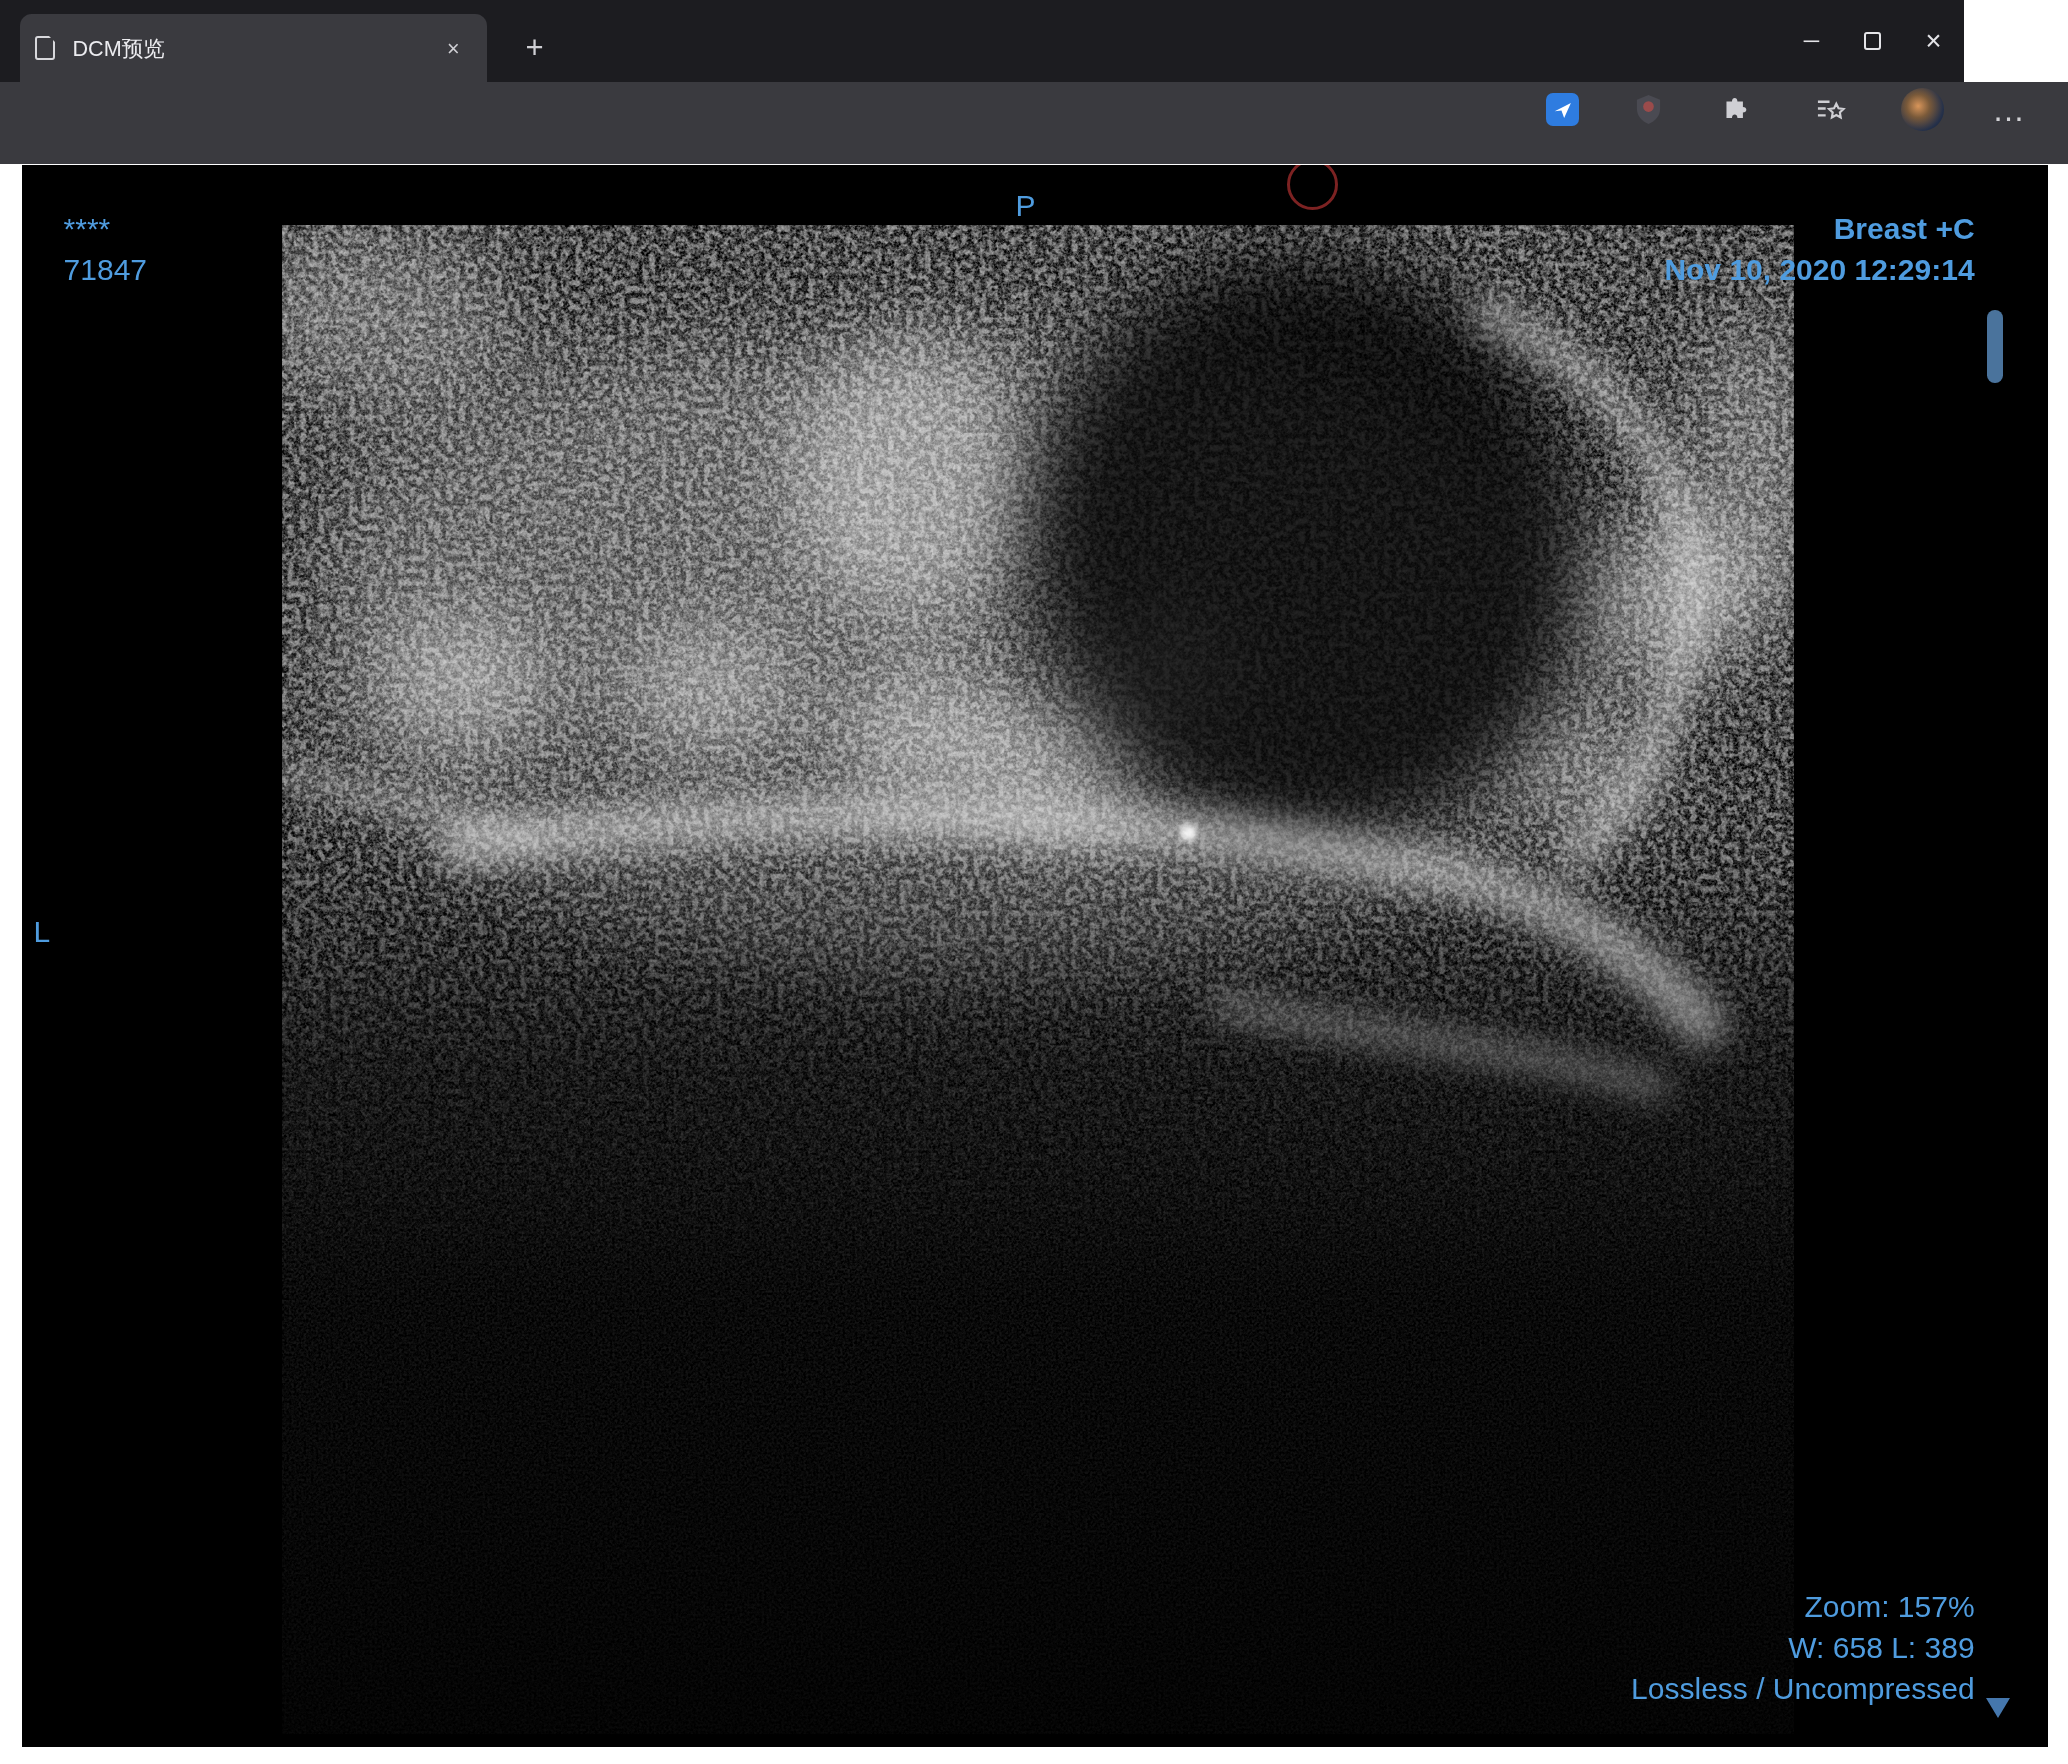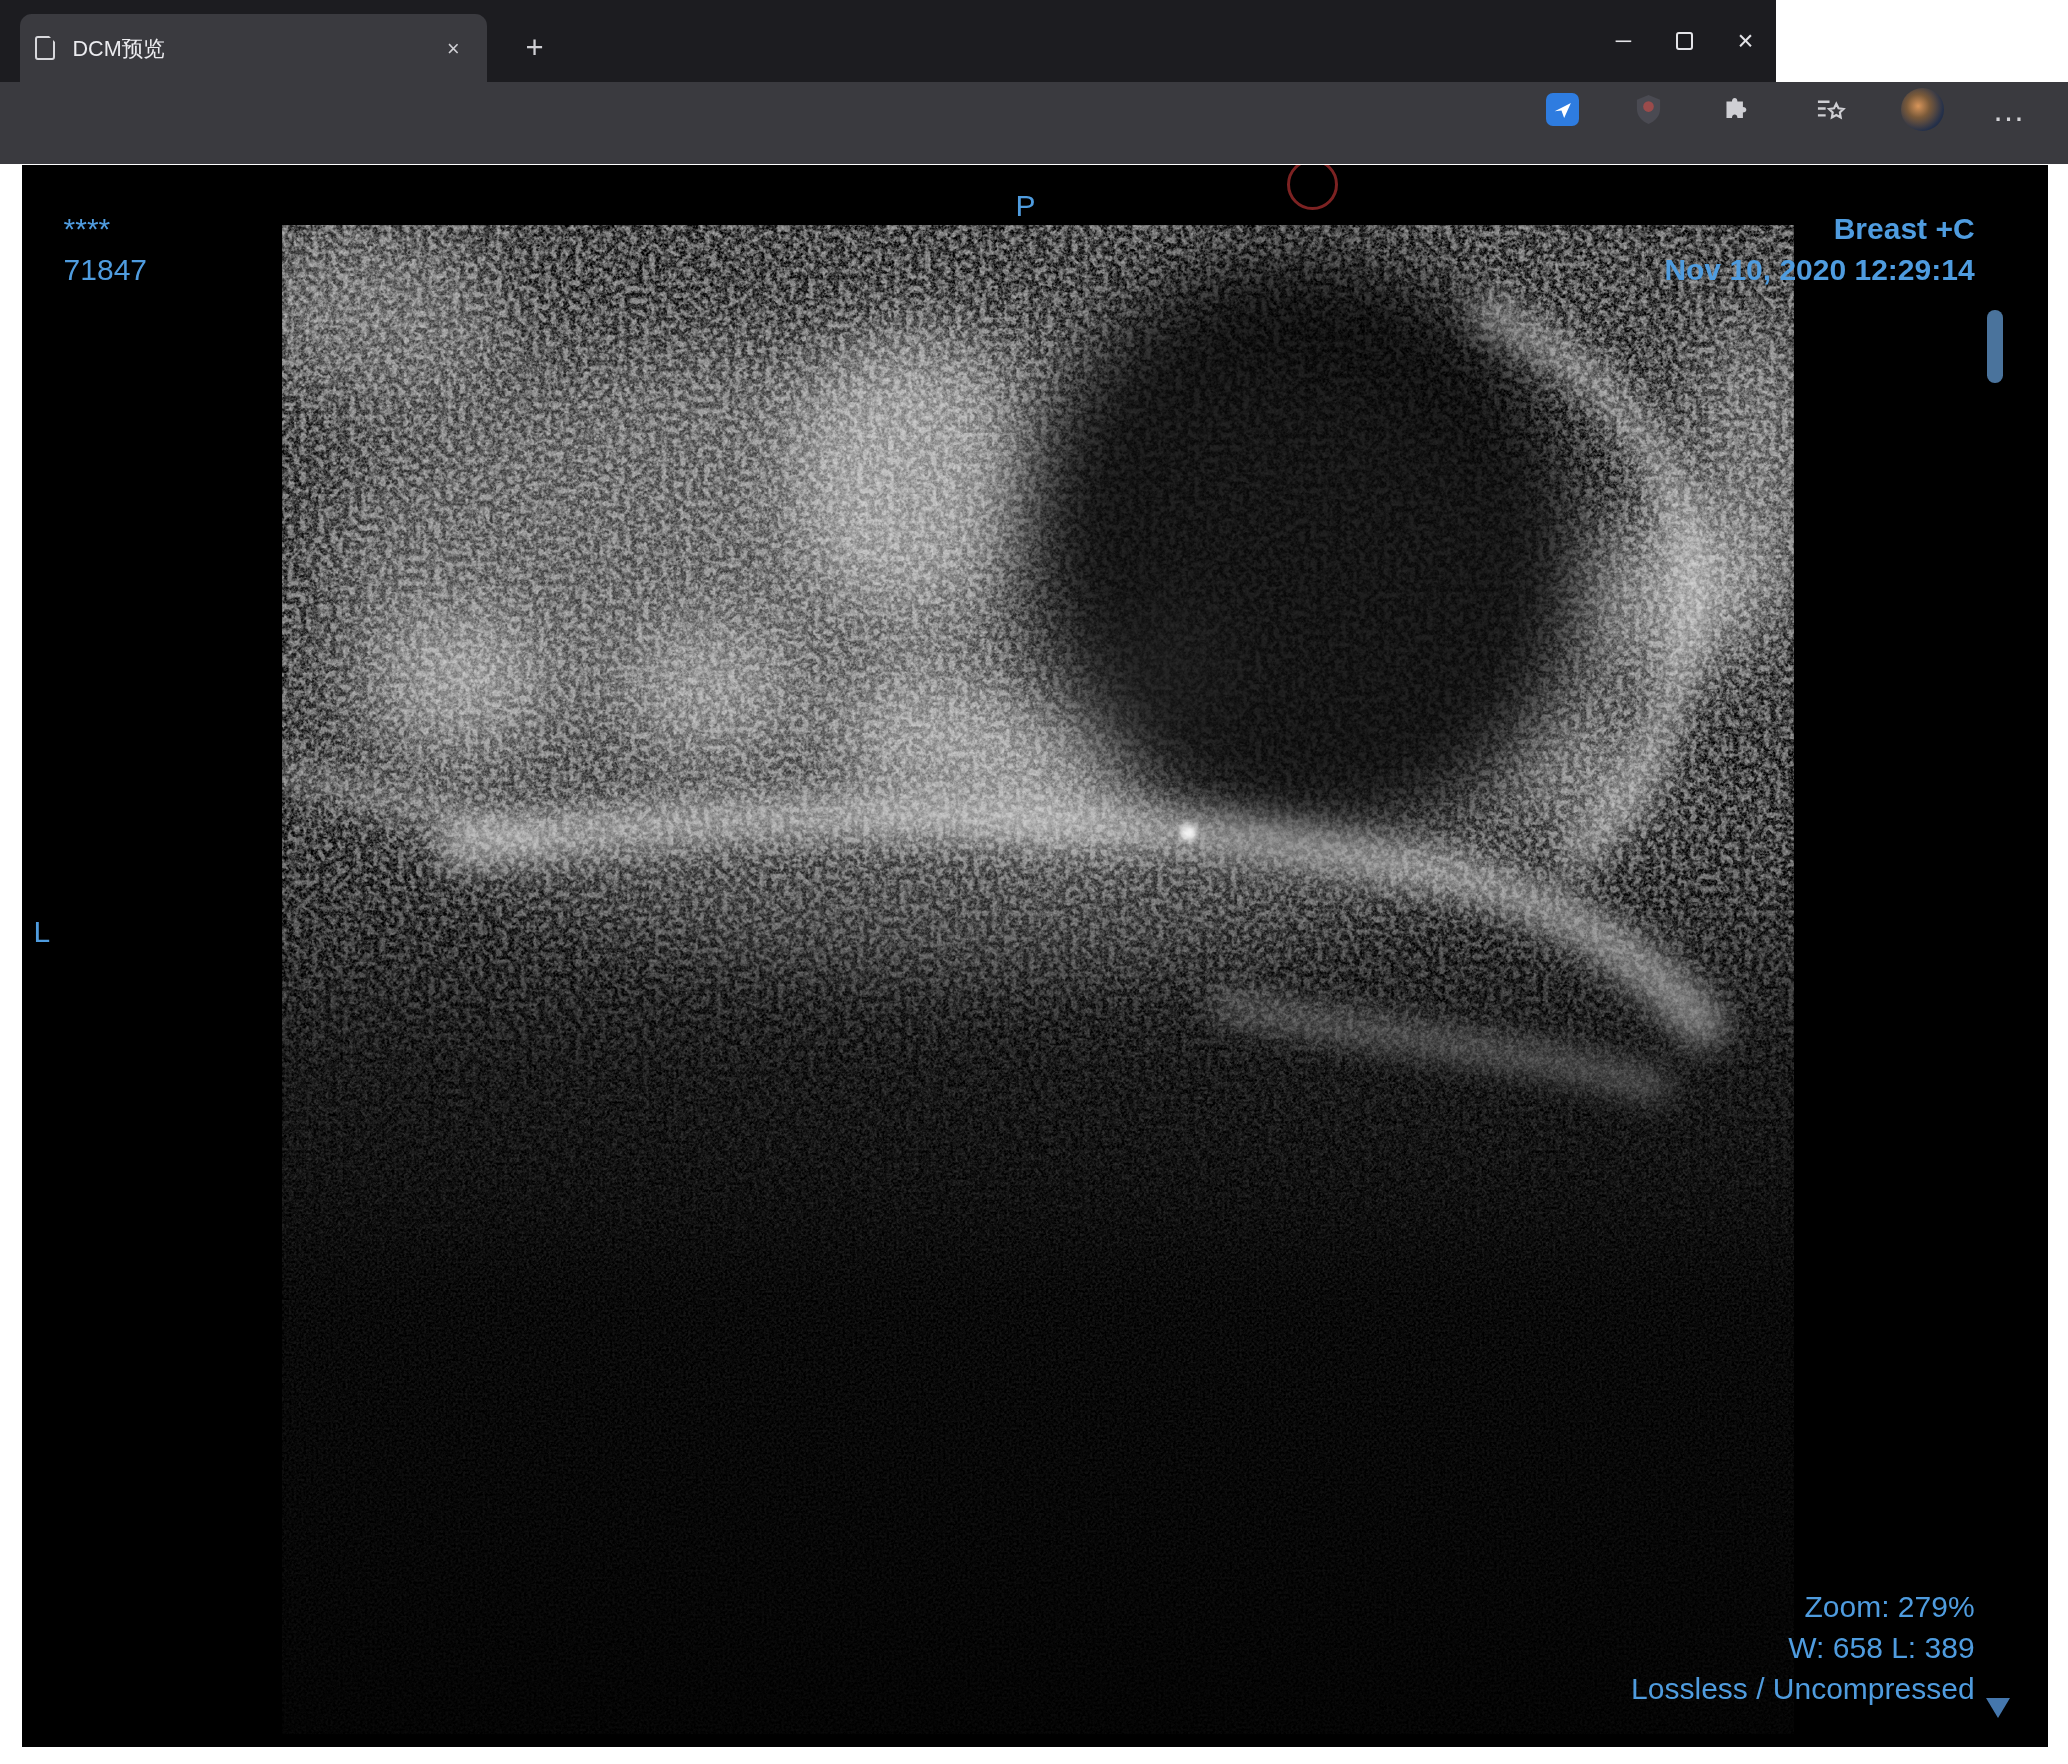--- a/index.html
+++ b/index.html
@@ -1,20 +1,20 @@
 <!DOCTYPE html>
 <html><head>
 <meta charset="utf-8">
 <style>
   * { margin:0; padding:0; box-sizing:border-box; }
   html,body { width:2068px; height:1764px; overflow:hidden; }
   body { background:#ffffff; font-family:"Liberation Sans", sans-serif; position:relative; }
 
   
-  .tabstrip { position:absolute; left:0; top:0; width:1776px; height:82px; background:#1c1c20; }
+  .tabstrip { position:absolute; left:0; top:0; width:1964px; height:82px; background:#1c1c20; }
   .tab { position:absolute; left:19.6px; top:13.7px; width:467px; height:69px; background:#3a3a3f;
          border-radius:11.8px 11.8px 0 0; display:flex; align-items:center; padding:0 15.7px; cursor:default; }
   .favicon { width:19.6px; height:24.5px; border:2px solid #d8d8dc; border-radius:2.9px; position:relative; flex:0 0 auto; }
   .favicon::after { content:""; position:absolute; right:-2px; top:-2px; width:0; height:0;
                     border-left:6.9px solid transparent; border-top:6.9px solid #3a3a3f; }
   .tab-title { margin-left:17.6px; font-size:21.6px; color:#ececf0; flex:1 1 auto; white-space:nowrap; overflow:hidden; }
   .tab-close { width:35px; height:35px; line-height:35px; text-align:center; color:#cfcfd4; font-size:21.6px;
                border-radius:5.9px; flex:0 0 auto; }
   .newtab { position:absolute; left:508px; top:21.6px; width:53px; height:53px; line-height:51px; text-align:center;
             color:#cfcfd4; font-size:31px; border-radius:7.8px; }
@@ -206,18 +206,18 @@
 
   <div class="ov ov-tl"><span>****</span><br><span>71847</span></div>
 
   <div class="ov ov-p">P</div>
 
   <div class="ov ov-tr"><span>Breast +C</span><br><span>Nov 10, 2020 12:29:14</span></div>
 
   <div class="ov ov-l">L</div>
 
 
-  <div class="ov ov-br"><span>Zoom: 279%</span><br><span>W: 658 L: 389</span><br><span>Lossless / Uncompressed</span></div>
+  <div class="ov ov-br"><span>Zoom: 157%</span><br><span>W: 658 L: 389</span><br><span>Lossless / Uncompressed</span></div>
 
   <div class="scroll-thumb"></div>
   <div class="scroll-down"></div>
 </div>
 
 
 </body></html>

